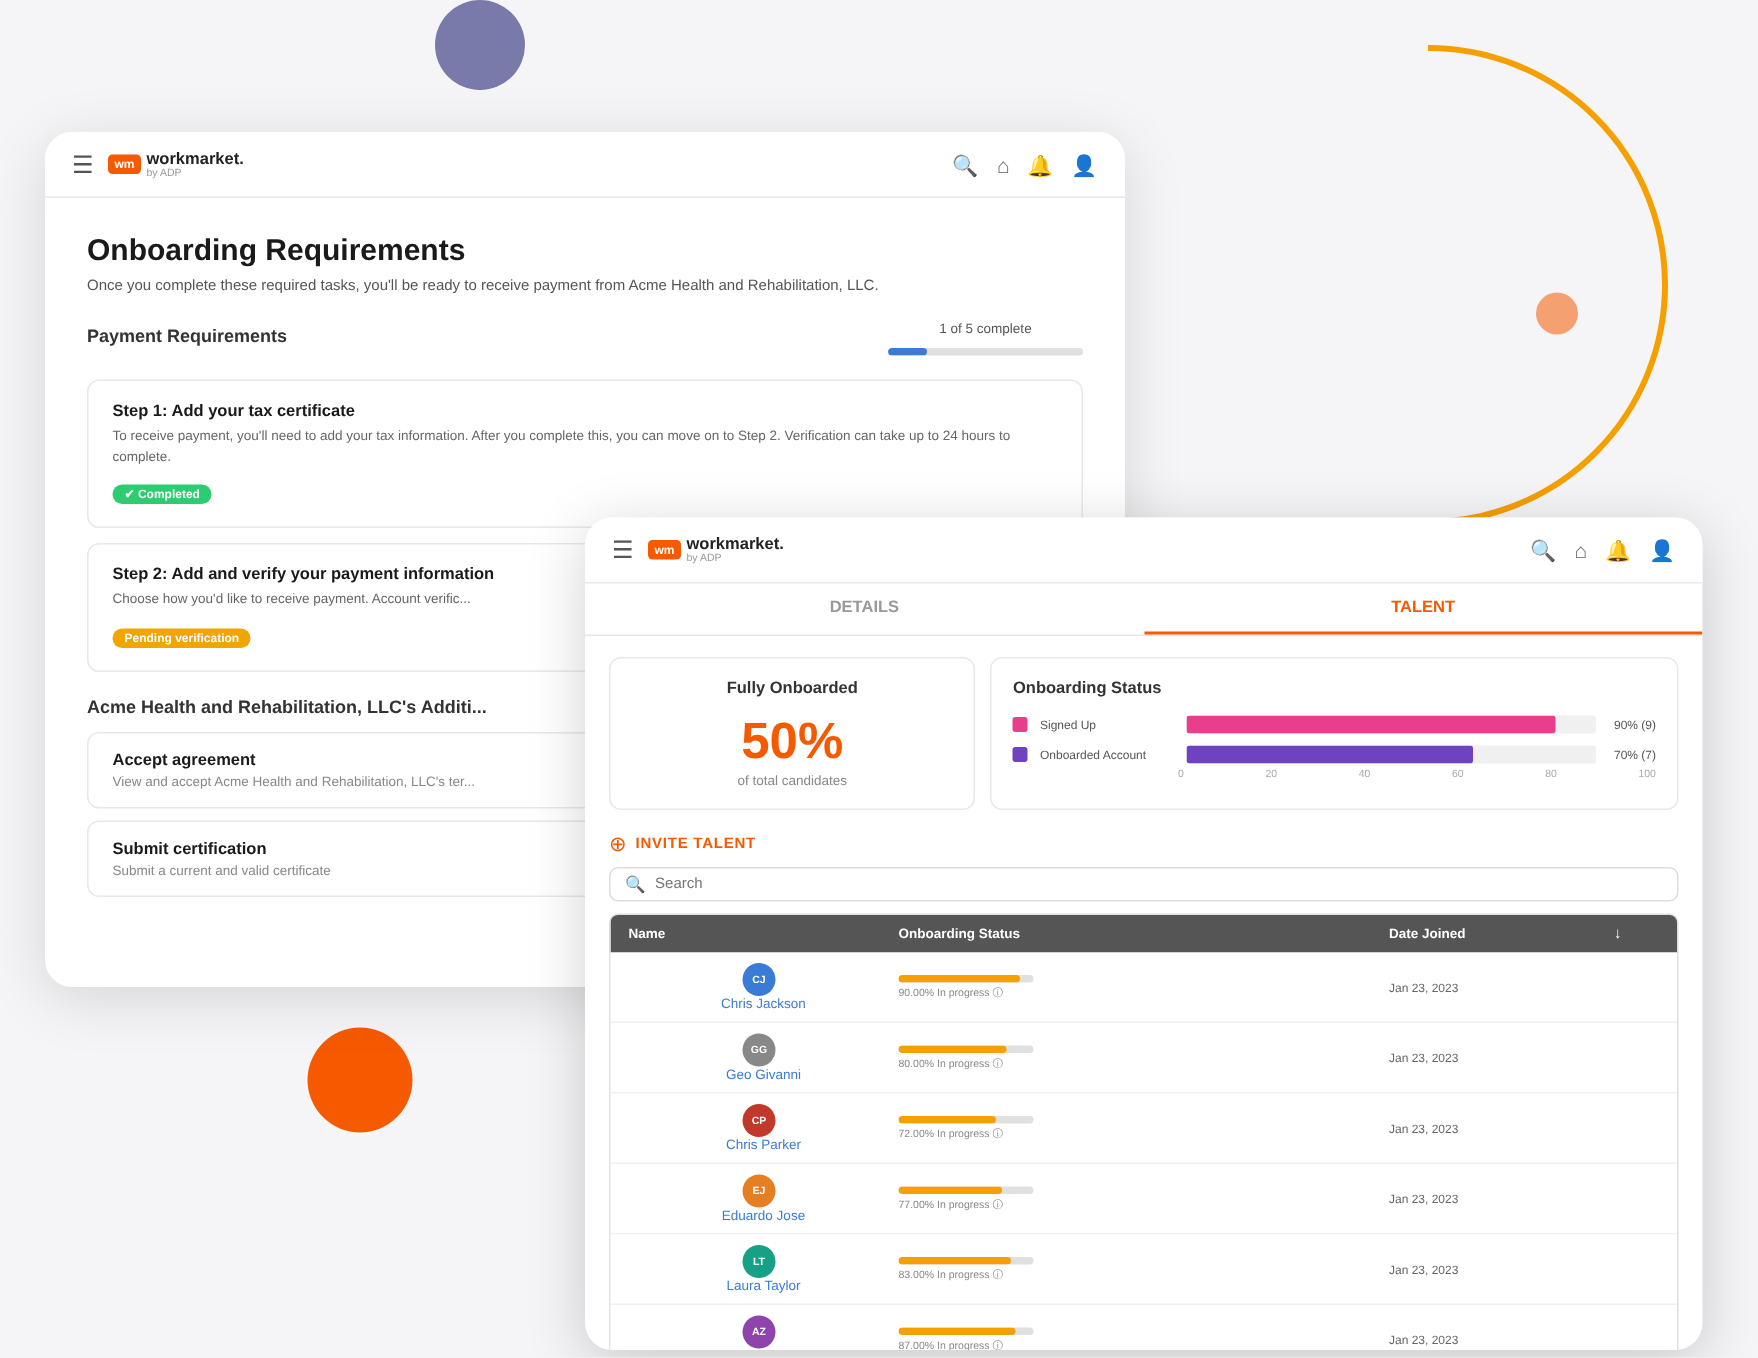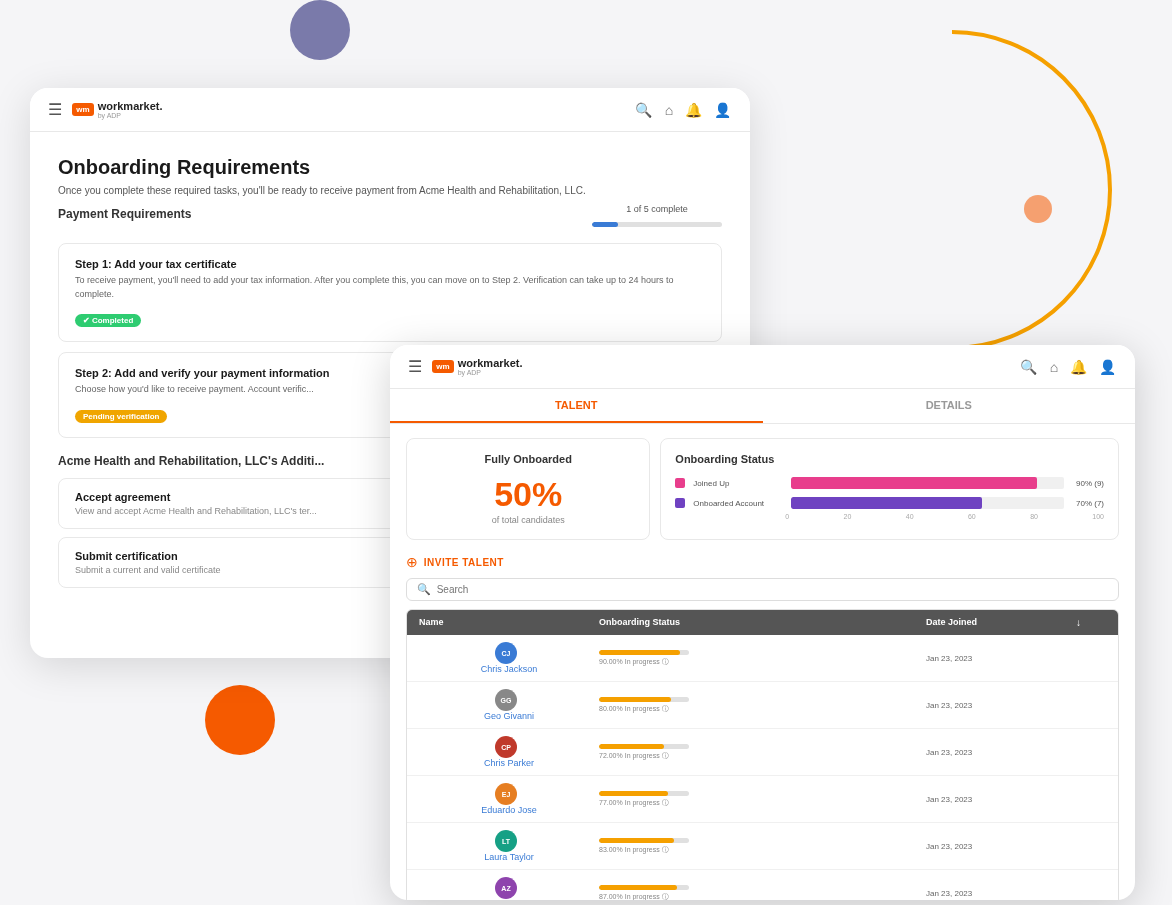--- a/index.html
+++ b/index.html
@@ -135,21 +135,21 @@
     }
     .back-title {
       font-size: 20px;
       font-weight: 700;
       color: #1a1a1a;
       margin-bottom: 6px;
     }
     .back-subtitle {
       font-size: 10px;
       color: #555;
-      margin-bottom: 8px;
+      margin-bottom: 18px;
     }
     .section-title {
       font-size: 12px;
       font-weight: 600;
       color: #333;
       margin-bottom: 10px;
     }
     .progress-area {
       display: flex;
       align-items: center;
@@ -546,40 +546,40 @@
     </div>
     <div class="nav-right">
       <span>🔍</span>
       <span>⌂</span>
       <span>🔔</span>
       <span>👤</span>
     </div>
   </div>
 
   <div class="front-tabs">
+    <div class="front-tab">DETAILS</div>
     <div class="front-tab active">TALENT</div>
-    <div class="front-tab">DETAILS</div>
   </div>
 
   <div class="front-body">
     <div class="charts-row">
 
       <div class="chart-card chart-card-left">
         <div class="chart-card-title">Fully Onboarded</div>
         <div class="big-percent">50%</div>
         <div class="big-percent-sub">of total candidates</div>
       </div>
 
       <div class="chart-card chart-card-right">
         <div class="chart-card-title">Onboarding Status</div>
         <div class="bar-legend">
 
         <div class="bar-row">
       <div class="bar-legend-dot" style="background:#e83e8c"></div>
-      <span class="bar-legend-label">Joined Up</span>
+      <span class="bar-legend-label">Signed Up</span>
       <div class="bar-track">
         <div class="bar-fill" style="width:90%;background:#e83e8c"></div>
       </div>
       <span class="bar-value">90% (9)</span>
     </div>
             <div class="bar-row">
       <div class="bar-legend-dot" style="background:#6f42c1"></div>
       <span class="bar-legend-label">Onboarded Account</span>
       <div class="bar-track">
         <div class="bar-fill" style="width:70%;background:#6f42c1"></div>

